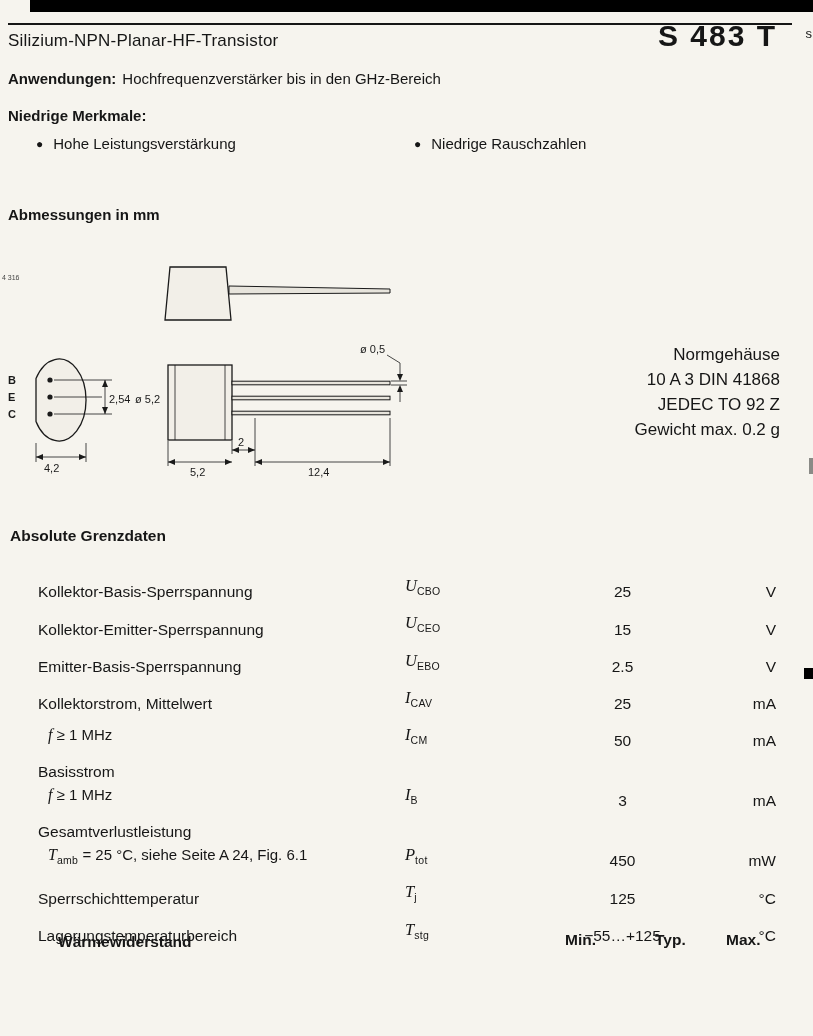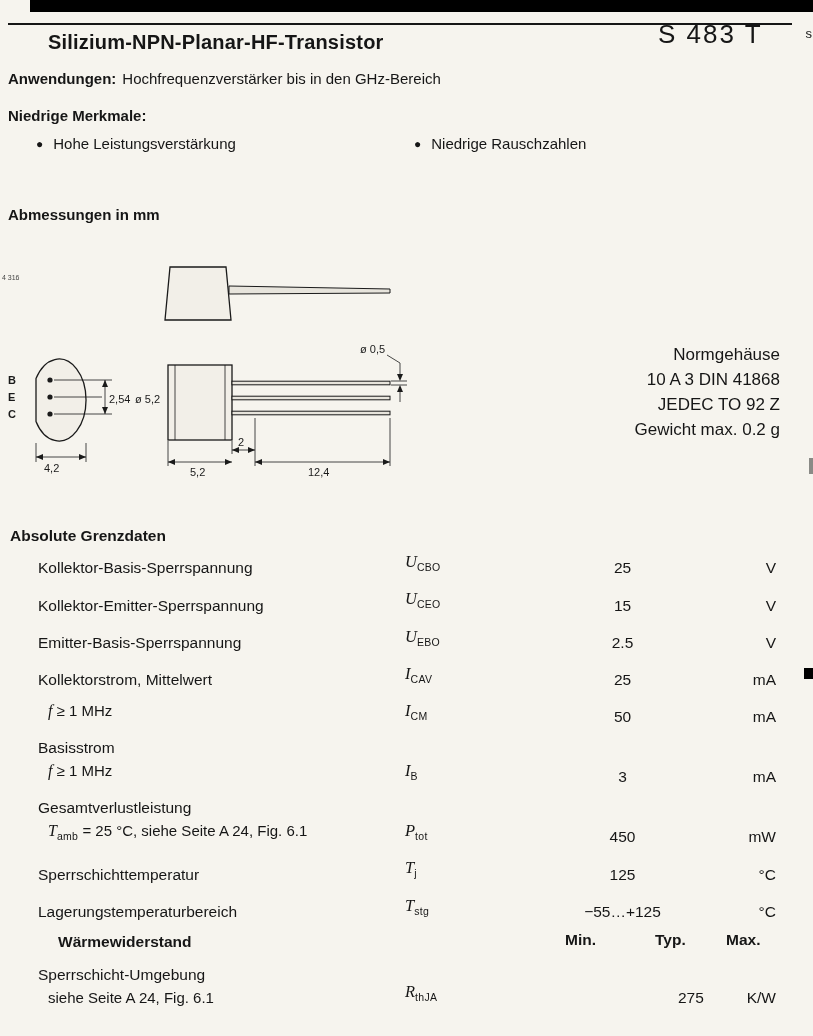--- a/index.html
+++ b/index.html
@@ -8,37 +8,37 @@
     position: relative;
     width: 813px; height: 1036px;
     background: #f6f4ee;
     font-family: "Liberation Sans", "DejaVu Sans", sans-serif;
     color: #161616;
     overflow: hidden;
   }
   .topbar { position: absolute; top: 0; left: 30px; right: 0; height: 12px; background: #000; }
   .edge-letter { position: absolute; top: 26px; right: 1px; font-size: 13px; }
   .rule { position: absolute; top: 23px; left: 8px; width: 784px; height: 2px; background: #161616; }
-  .title { position: absolute; top: 31px; left: 8px; font-size: 20px; font-weight: bold; letter-spacing: .2px; margin-left: 40px; }
-  .partnum { position: absolute; top: 19px; left: 658px; font-size: 26px; font-weight: normal; letter-spacing: 2px; }
+  .title { position: absolute; top: 31px; left: 8px; font-size: 17px; font-weight: normal; letter-spacing: .2px; }
+  .partnum { position: absolute; top: 19px; left: 658px; font-size: 30px; font-weight: bold; letter-spacing: 2px; }
   .applications { position: absolute; top: 70px; left: 8px; font-size: 15px; }
   .applications b { margin-right: 6px; }
   .features-heading { position: absolute; top: 107px; left: 8px; font-size: 15px; font-weight: bold; }
   .feature { position: absolute; top: 135px; font-size: 15px; }
   .feature .bullet { font-size: 12px; margin-right: 10px; vertical-align: 1px; }
   .f0 { left: 36px; } .f1 { left: 414px; }
   .dim-heading { position: absolute; top: 206px; left: 8px; font-size: 15px; font-weight: bold; }
   .sidenote { position: absolute; top: 274px; left: 2px; font-size: 7px; color: #444; }
   .drawing { position: absolute; top: 253px; left: 8px; }
   .pkginfo { position: absolute; top: 334px; right: 33px; text-align: right; font-size: 17px; line-height: 25px; margin-top: 8px; }
   .scan-mark-1 { position: absolute; top: 458px; right: 0; width: 4px; height: 16px; background: #8a8a86; }
   .scan-mark-2 { position: absolute; top: 668px; right: 0; width: 9px; height: 11px; background: #000; }
 
   .limits { position: absolute; top: 526px; left: 10px; width: 780px; font-size: 15.5px; }
-  .section-heading { font-size: 15.5px; font-weight: bold; line-height: 20px; margin-bottom: 0; }
+  .section-heading { font-size: 15.5px; font-weight: bold; line-height: 20px; margin-bottom: 24px; }
   .lrow { display: grid; grid-template-columns: 385px 110px 235px 1fr; align-items: end; padding: 4px 0; }
   .cell-name { padding-left: 28px; }
   .nline { line-height: 23px; }
   .cond { line-height: 23px; padding-left: 10px; font-size: 15px; }
   .cell-sym { padding-left: 10px; line-height: 23px; }
   .cell-val { text-align: center; line-height: 23px; }
   .cell-unit { text-align: right; padding-right: 14px; line-height: 23px; }
   .sym { font-family: "Liberation Serif", "DejaVu Serif", serif; font-style: italic; font-size: 16.5px; margin-top: 38px; }
   .sym sub, sub.csub { font-family: "Liberation Sans", sans-serif; font-style: normal; font-size: 10.5px; letter-spacing: .3px; }
   .csym { font-family: "Liberation Serif", "DejaVu Serif", serif; font-style: italic; font-size: 16px; }
@@ -245,26 +245,15 @@
 
   <div class="thermal">
     <div class="trow thead">
       <div class="cell-name">Wärmewiderstand</div>
       <div class="cell-sym"></div>
       <div class="tcol">Min.</div>
       <div class="tcol">Typ.</div>
       <div class="tcol">Max.</div>
       <div class="cell-unit"></div>
     </div>
-    <div class="trow">
-      <div class="cell-name">
-        <div class="nline">Sperrschicht-Umgebung</div>
-        <div class="cond">siehe Seite A 24, Fig. 6.1</div>
-      </div>
-      <div class="cell-sym"><span class="sym"><span>R</span><sub>thJA</sub></span></div>
-      <div class="tcol"></div>
-      <div class="tcol"></div>
-      <div class="tcol">275</div>
-      <div class="cell-unit">K/W</div>
-    </div>
   </div>
 
 </div>
 
 </body></html>

